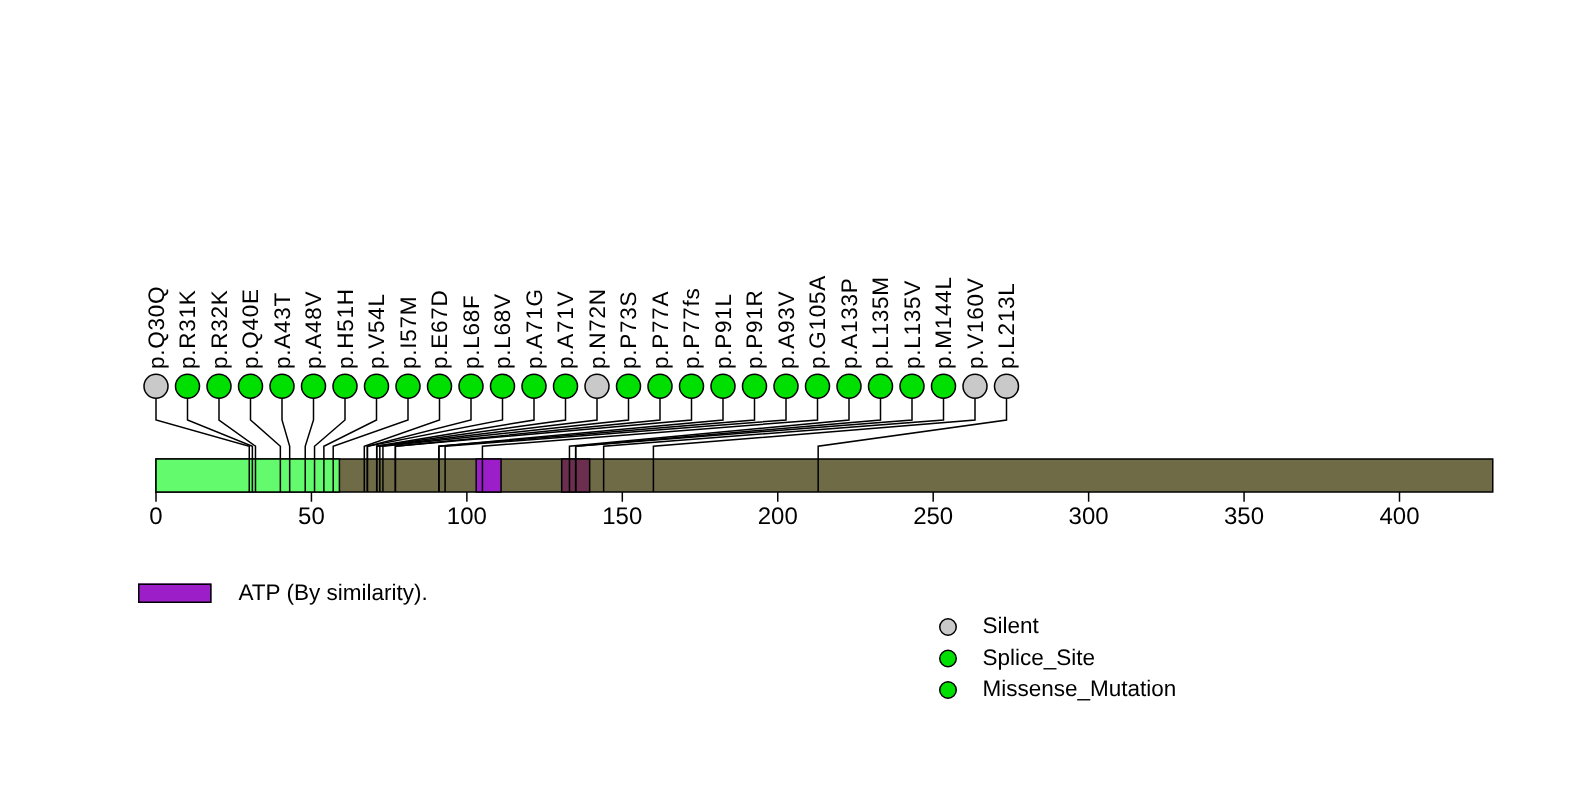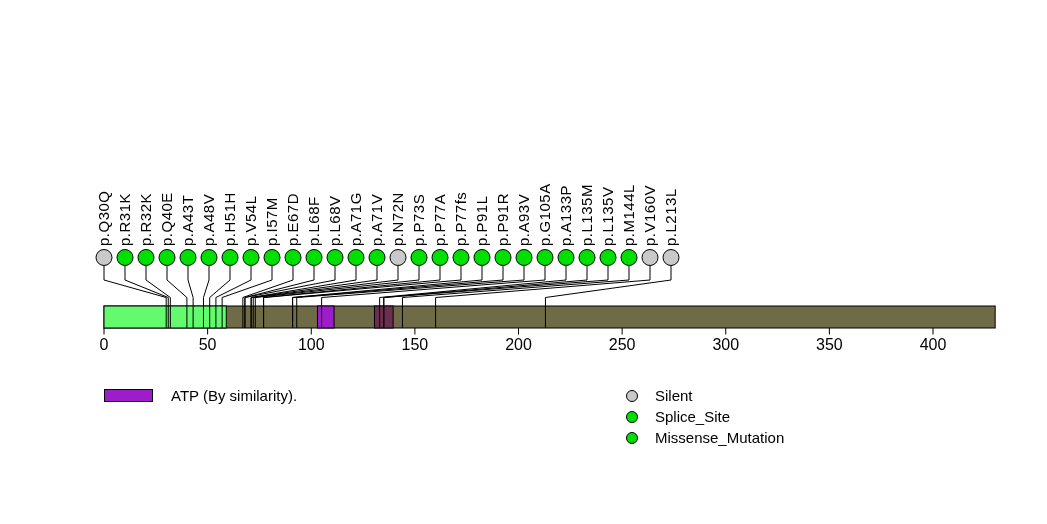--- a/index.html
+++ b/index.html
@@ -1,21 +1,21 @@
 <!DOCTYPE html>
 <html><head>
 <meta charset="utf-8">
 <style>
   html,body { margin:0; padding:0; background:#ffffff; }
   body { width:1047px; height:524px; font-family:"Liberation Sans", sans-serif; }
   .figure { position:relative; width:1047px; height:524px; background:#ffffff; overflow:hidden; }
   .figure svg { position:absolute; left:0; top:0; }
   .legend { position:absolute; display:flex; flex-direction:column; }
-  .legend-domains { left:104px; top:389px; gap:7px; }
-  .legend-mutations { left:626px; top:390px; gap:10px; }
+  .legend-domains { left:92px; top:389px; gap:7px; }
+  .legend-mutations { left:626px; top:412px; gap:10px; }
   .legend-row { display:flex; align-items:center; font-size:15px; color:#000; white-space:nowrap; }
   .legend-domains .legend-row { height:13px; }
   .legend-mutations .legend-row { height:11px; }
   .swatch { width:47px; height:11px; border:1px solid #000; margin-right:18px; flex:none; }
   .dot { width:10px; height:10px; border:1px solid #000; border-radius:50%; margin-right:17px; flex:none; }
 </style>
 </head>
 <body>
 
 <div class="figure">

